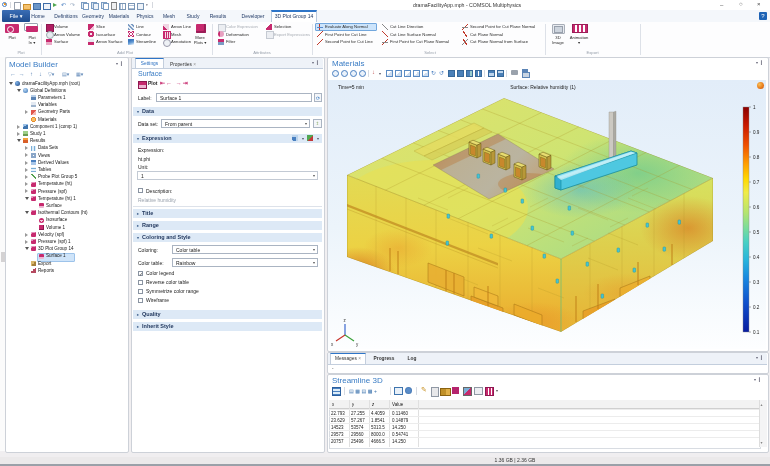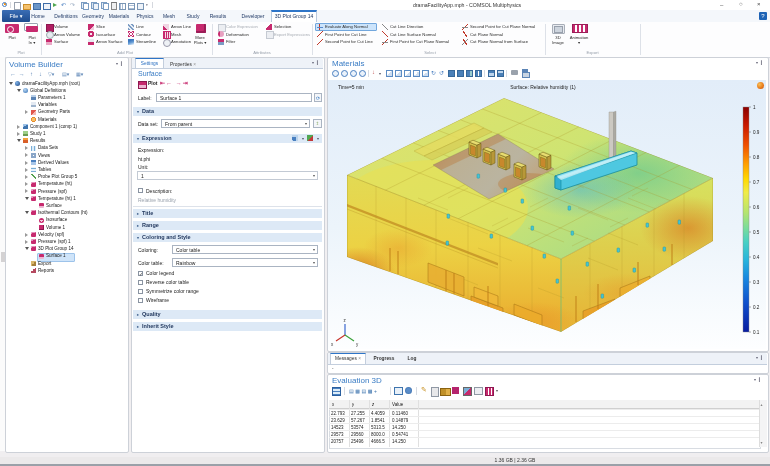--- a/index.html
+++ b/index.html
@@ -174,21 +174,21 @@
   <div id="status" style="position:absolute;left:0;top:452px;width:770px;height:14px;background:#f0eef0">
     <div style="position:absolute;left:0;top:5px;width:770px;height:7px;background:#ebe9ea"></div>
     <div style="position:absolute;left:0;top:12px;width:770px;height:2px;background:#9aa0a8"></div>
     <div style="position:absolute;left:455px;top:4.5px;width:120px;font-size:5px;color:#333;text-align:center">1.36 GB | 2.36 GB</div>
   </div>
 
   <div class="abs" style="left:0;top:57px;width:5px;height:394px;background:#fbfbfb;border-right:1px solid #e0e0e2"></div>
   <div class="abs" style="left:0.5px;top:252px;width:4.5px;height:10px;background:#d4d2d3"></div>
 
   <div class="panel" id="mb" style="left:5px;top:57px;width:122px;height:394px">
-    <div class="ptitle" style="position:absolute;left:3px;top:2px">Volume Builder</div>
+    <div class="ptitle" style="position:absolute;left:3px;top:2px">Model Builder</div>
     <div class="abs" style="right:10px;top:3px;color:#667;font-size:4px">▾</div>
     <div class="abs" style="right:4px;top:3px;color:#667;font-size:4px">▎</div>
     <div class="abs" style="left:4px;top:12.5px;width:118px;height:8px;color:#5b84b5;font-size:6px;letter-spacing:0.5px;white-space:nowrap">← →</div>
       <div class="abs" style="left:24px;top:12.5px;color:#5b84b5;font-size:6px">↑</div>
       <div class="abs" style="left:33px;top:12.5px;color:#5b84b5;font-size:6px">↓</div>
       <div class="abs" style="left:42px;top:13px;color:#5b84b5;font-size:5px">▽▾</div>
       <div class="abs" style="left:56px;top:13px;color:#5b84b5;font-size:5px">▤▾</div>
       <div class="abs" style="left:70px;top:13px;color:#5b84b5;font-size:5px">▦▾</div>
     <div class="abs" style="left:3px;top:23.5px;width:0;height:0;border-left:2.2px solid transparent;border-right:2.2px solid transparent;border-top:3.2px solid #555"></div>
     <div class="abs" style="left:9px;top:22.8px;width:5px;height:5px;background:radial-gradient(circle at 35% 35%,#7fb2e8,#17427e);border-radius:50%"></div>
@@ -598,21 +598,21 @@
   <div class="panel" id="msg" style="left:327px;top:352px;width:440px;height:20px">
     <div class="abs" style="left:0;top:0;width:439px;height:11px;background:#eef2f8;border-bottom:1px solid #c3cedd;border-radius:2px 2px 0 0"></div>
     <div class="abs" style="left:2px;top:0;width:36px;height:11px;background:#fff;border:1px solid #c3cedd;border-bottom:none;border-top:1.5px solid #2e75c8;box-sizing:border-box;font-size:4.8px;color:#333;text-align:center;line-height:10px">Messages <span style="color:#999">×</span></div>
     <div class="abs" style="left:40px;top:1px;width:32px;height:10px;font-size:4.8px;font-weight:bold;color:#333;text-align:center;line-height:10px">Progress</div>
     <div class="abs" style="left:74px;top:1px;width:20px;height:10px;font-size:4.8px;font-weight:bold;color:#333;text-align:center;line-height:10px">Log</div>
     <div class="abs" style="right:10px;top:2px;color:#667;font-size:4px">▾</div>
     <div class="abs" style="right:4px;top:2px;color:#667;font-size:4px">▎</div>
     <div class="abs" style="left:4px;top:13px;font-size:4.5px;color:#555">-</div>
   </div>
   <div class="panel" id="eval" style="left:327px;top:374px;width:440px;height:77px">
-    <div class="ptitle" style="position:absolute;left:4px;top:1px">Evaluation 3D</div>
+    <div class="ptitle" style="position:absolute;left:4px;top:1px">Streamline 3D</div>
     <div class="abs" style="right:12px;top:2px;color:#667;font-size:4px">▾</div>
     <div class="abs" style="right:6px;top:2px;color:#667;font-size:4px">▎</div>
 
     <div class="abs" style="left:4px;top:12px;width:7px;height:7px;background:repeating-linear-gradient(0deg,#4a80c0 0 1px,#dcecf8 1px 3px),repeating-linear-gradient(90deg,#4a80c0 0 1px,transparent 1px 3px);border:1px solid #2a5f9e"></div>
     <div class="abs" style="left:16px;top:12px;width:1px;height:8px;background:#d5dae2"></div>
     <div class="abs" style="left:21px;top:13px;color:#3e74ae;font-size:5px;letter-spacing:1.5px;white-space:nowrap">▤▩▤▩+</div>
     <div class="abs" style="left:62px;top:12px;width:1px;height:8px;background:#d5dae2"></div>
     <div class="abs" style="left:66px;top:12px;width:7px;height:6px;background:#e8f0f8;border:1px solid #3e74ae"></div>
     <div class="abs" style="left:77px;top:12px;width:7px;height:7px;border-radius:50%;background:radial-gradient(circle,#5a8cc8 40%,#2a5f9e)"></div>
     <div class="abs" style="left:88px;top:12px;width:1px;height:8px;background:#d5dae2"></div>

